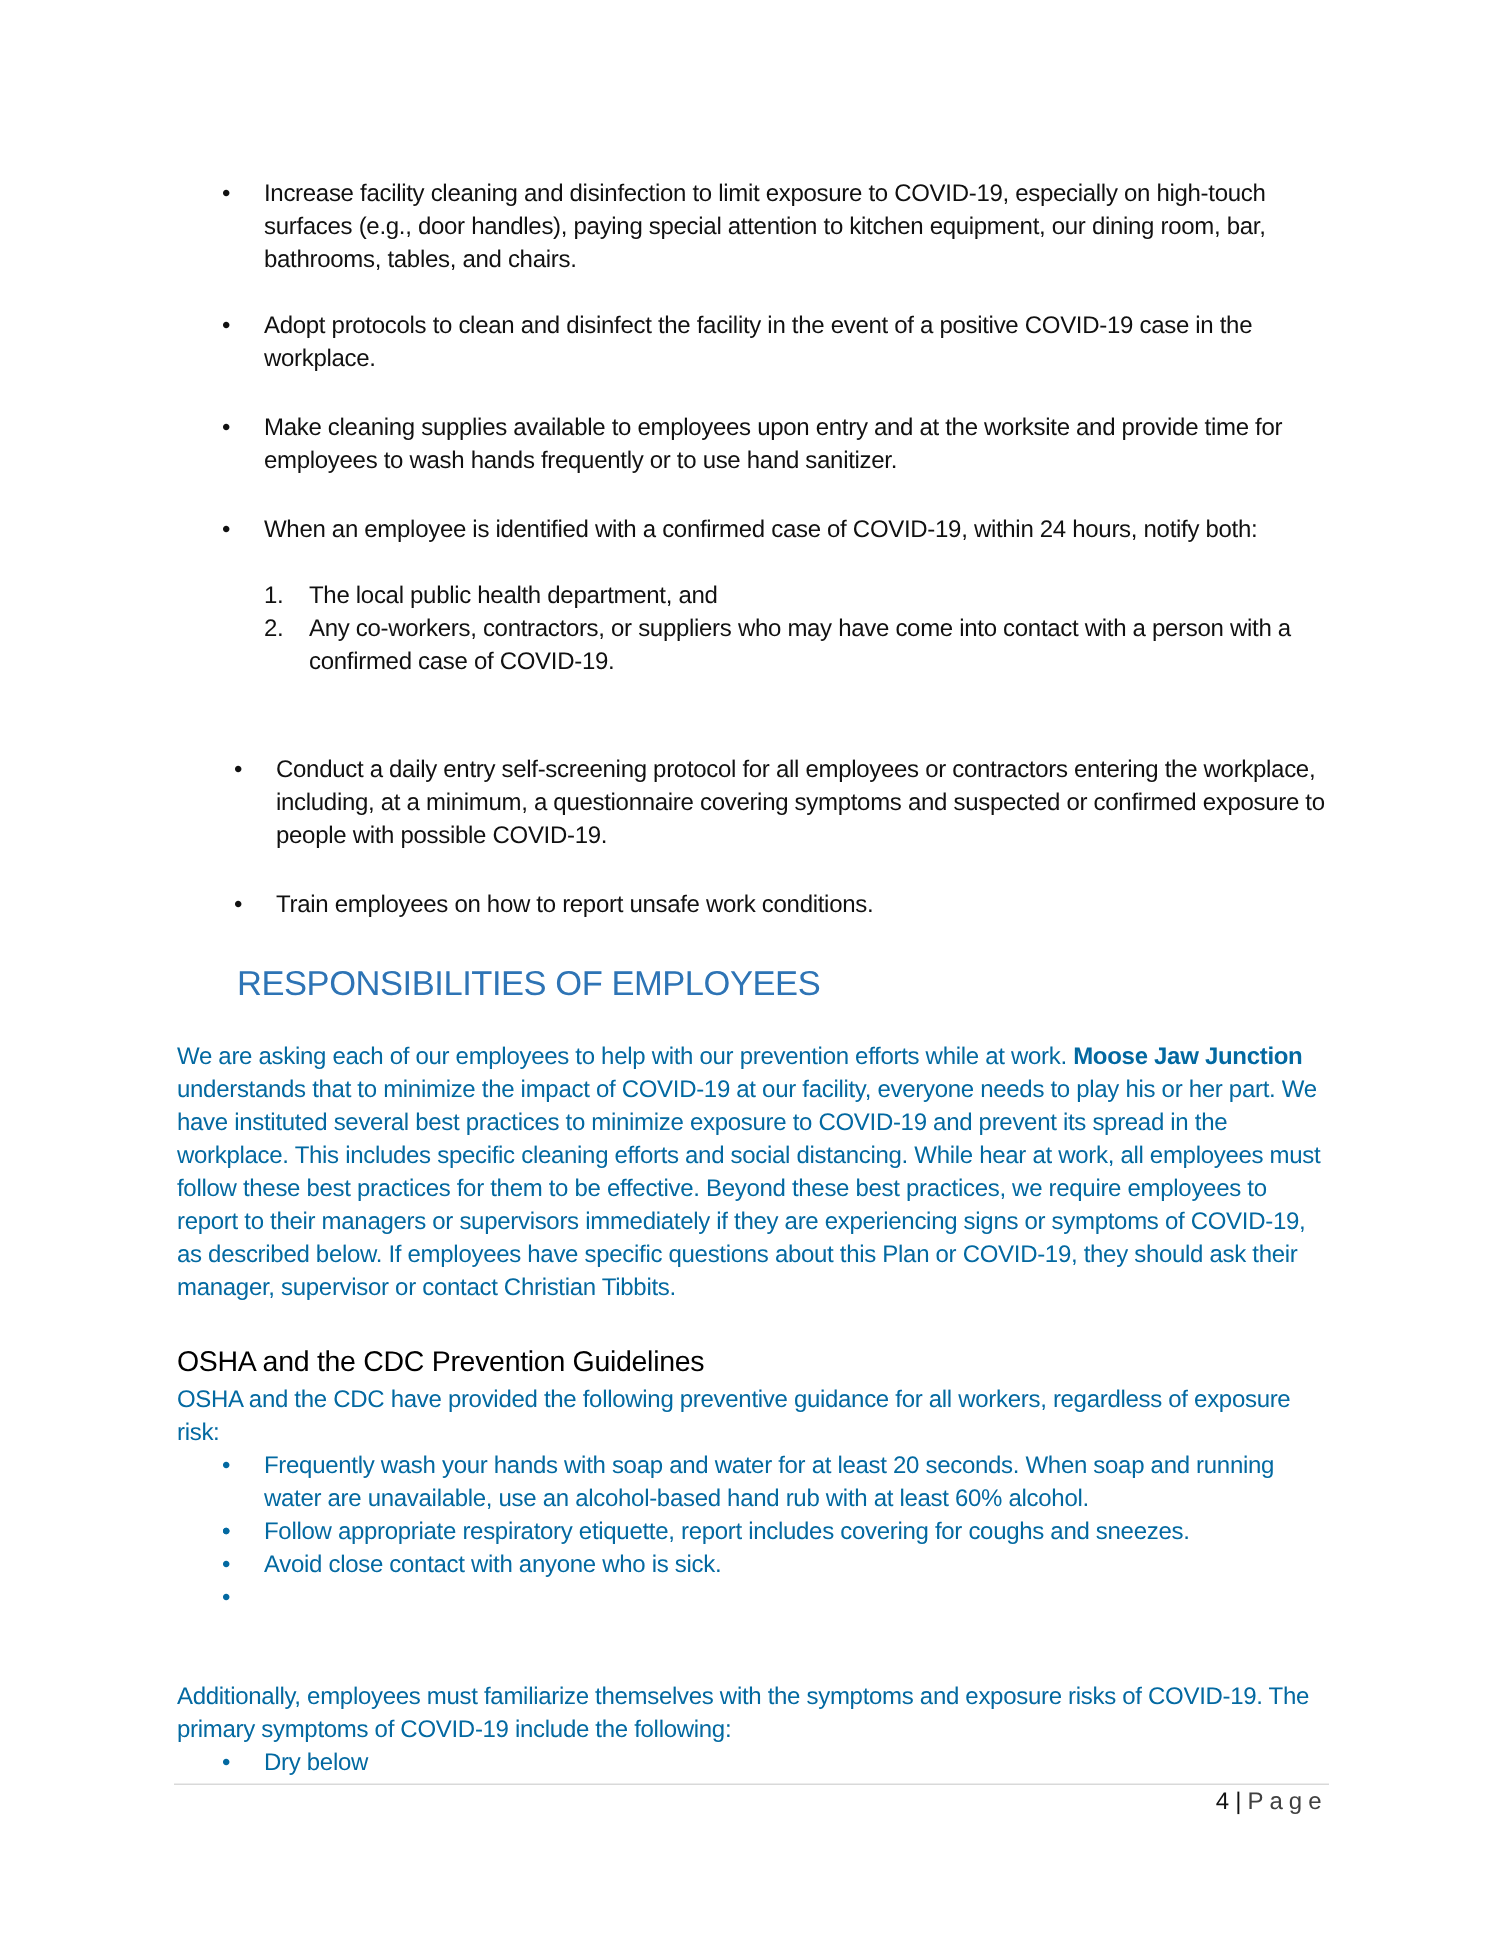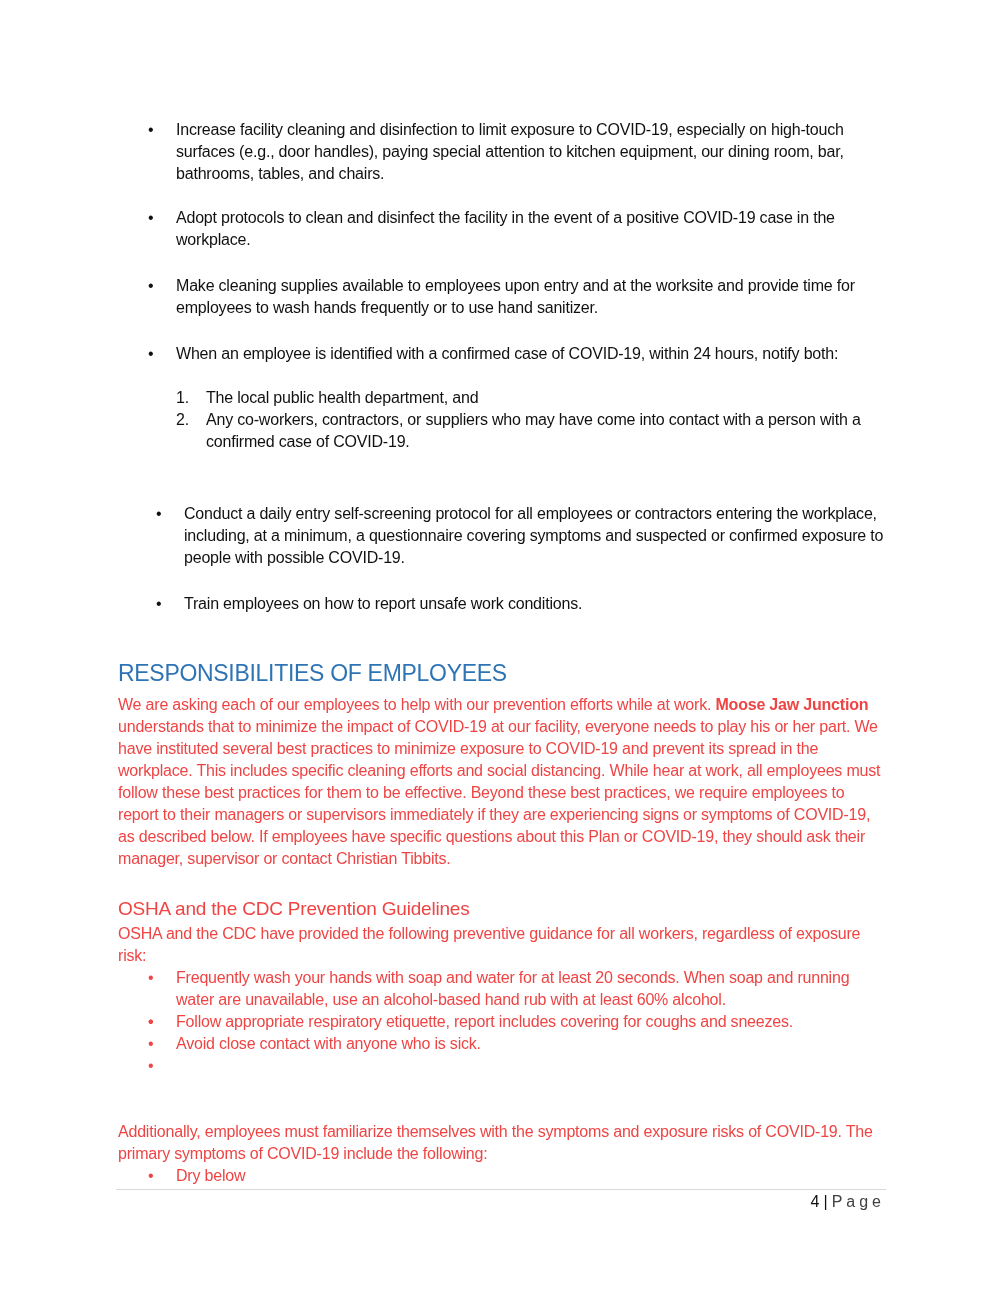--- a/index.html
+++ b/index.html
@@ -1,29 +1,29 @@
 <!DOCTYPE html>
 <html><head>
 <meta charset="utf-8">
 <style>
   html, body { margin: 0; padding: 0; background: #ffffff; }
   body { width: 1000px; height: 1294px; position: relative; overflow: hidden;
          font-family: "Liberation Sans", "DejaVu Sans", sans-serif; }
   .page { position: absolute; left: 0; top: 0; width: 1000px; height: 1294px; }
   .blk { position: absolute; left: 118px; width: 770px; }
   .black { color: #111111; font-size: 16px; line-height: 22px; letter-spacing: -0.2px; }
-  .gray { color: #ef4444; font-size: 16px; line-height: 22px; letter-spacing: -0.2px; }
+  .gray { color: #0369a1; font-size: 16px; line-height: 22px; letter-spacing: -0.2px; }
   .bul { position: relative; padding-left: 58px; }
   .bul .dot { position: absolute; left: 30px; top: 0; }
   .bul2 { position: relative; padding-left: 66px; }
   .bul2 .dot { position: absolute; left: 38px; top: 0; }
   .num { position: relative; padding-left: 88px; }
   .num .n { position: absolute; left: 58px; top: 0; }
   .h1 { color: #2e74b5; font-size: 23px; line-height: 28px; letter-spacing: -0.3px; }
-  .h2 { color: #ef4444; font-size: 19px; line-height: 24px; letter-spacing: -0.2px; }
+  .h2 { color: #000000; font-size: 19px; line-height: 24px; letter-spacing: -0.2px; }
   .footer-line { position: absolute; left: 116px; top: 1189px; width: 770px; height: 1px; background: #d9d9d9; }
   .footer { position: absolute; right: 115px; top: 1193px; font-size: 16px; color: #111; }
   .footer .sep { margin: 0 4px; }
   .footer .pg { color: #404040; letter-spacing: 4px; }
   b { font-weight: bold; }
 </style>
 </head>
 <body>
 
 <div class="page">
@@ -59,21 +59,21 @@
     <div class="bul2" style="margin-bottom:24px;">
       <span class="dot">•</span>
       <span>Conduct a daily entry self-screening protocol for all employees or contractors entering the workplace, including, at a minimum, a questionnaire covering symptoms and suspected or confirmed exposure to people with possible COVID-19.</span>
     </div>
     <div class="bul2">
       <span class="dot">•</span>
       <span>Train employees on how to report unsafe work conditions.</span>
     </div>
   </div>
 
-  <div class="blk h1" style="top:659px;">RESPONSIBILITIES OF EMPLOYEES</div>
+  <div class="blk h1" style="top:641px;margin-left:40px;">RESPONSIBILITIES OF EMPLOYEES</div>
 
   <div class="blk gray" style="top:694px;"><span>We are asking each of our employees to help with our prevention efforts while at work. </span><b>Moose Jaw Junction</b><span> understands that to minimize the impact of COVID-19 at our facility, everyone needs to play his or her part. We have instituted several best practices to minimize exposure to COVID-19 and prevent its spread in the workplace.  This includes specific cleaning efforts and social distancing. While hear at work, all employees must follow these best practices for them to be effective. Beyond these best practices, we require employees to report to their managers or supervisors immediately if they are experiencing signs or symptoms of COVID-19, as described below. If employees have specific questions about this Plan or COVID-19, they should ask their manager, supervisor or contact Christian Tibbits.</span></div>
 
   <div class="blk h2" style="top:897px;">OSHA and the CDC Prevention Guidelines</div>
 
   <div class="blk gray" style="top:923px;">OSHA and the CDC have provided the following preventive guidance for all workers, regardless of exposure risk:</div>
 
   <div class="blk gray" style="top:967px;">
     <div class="bul">
       <span class="dot">•</span>

